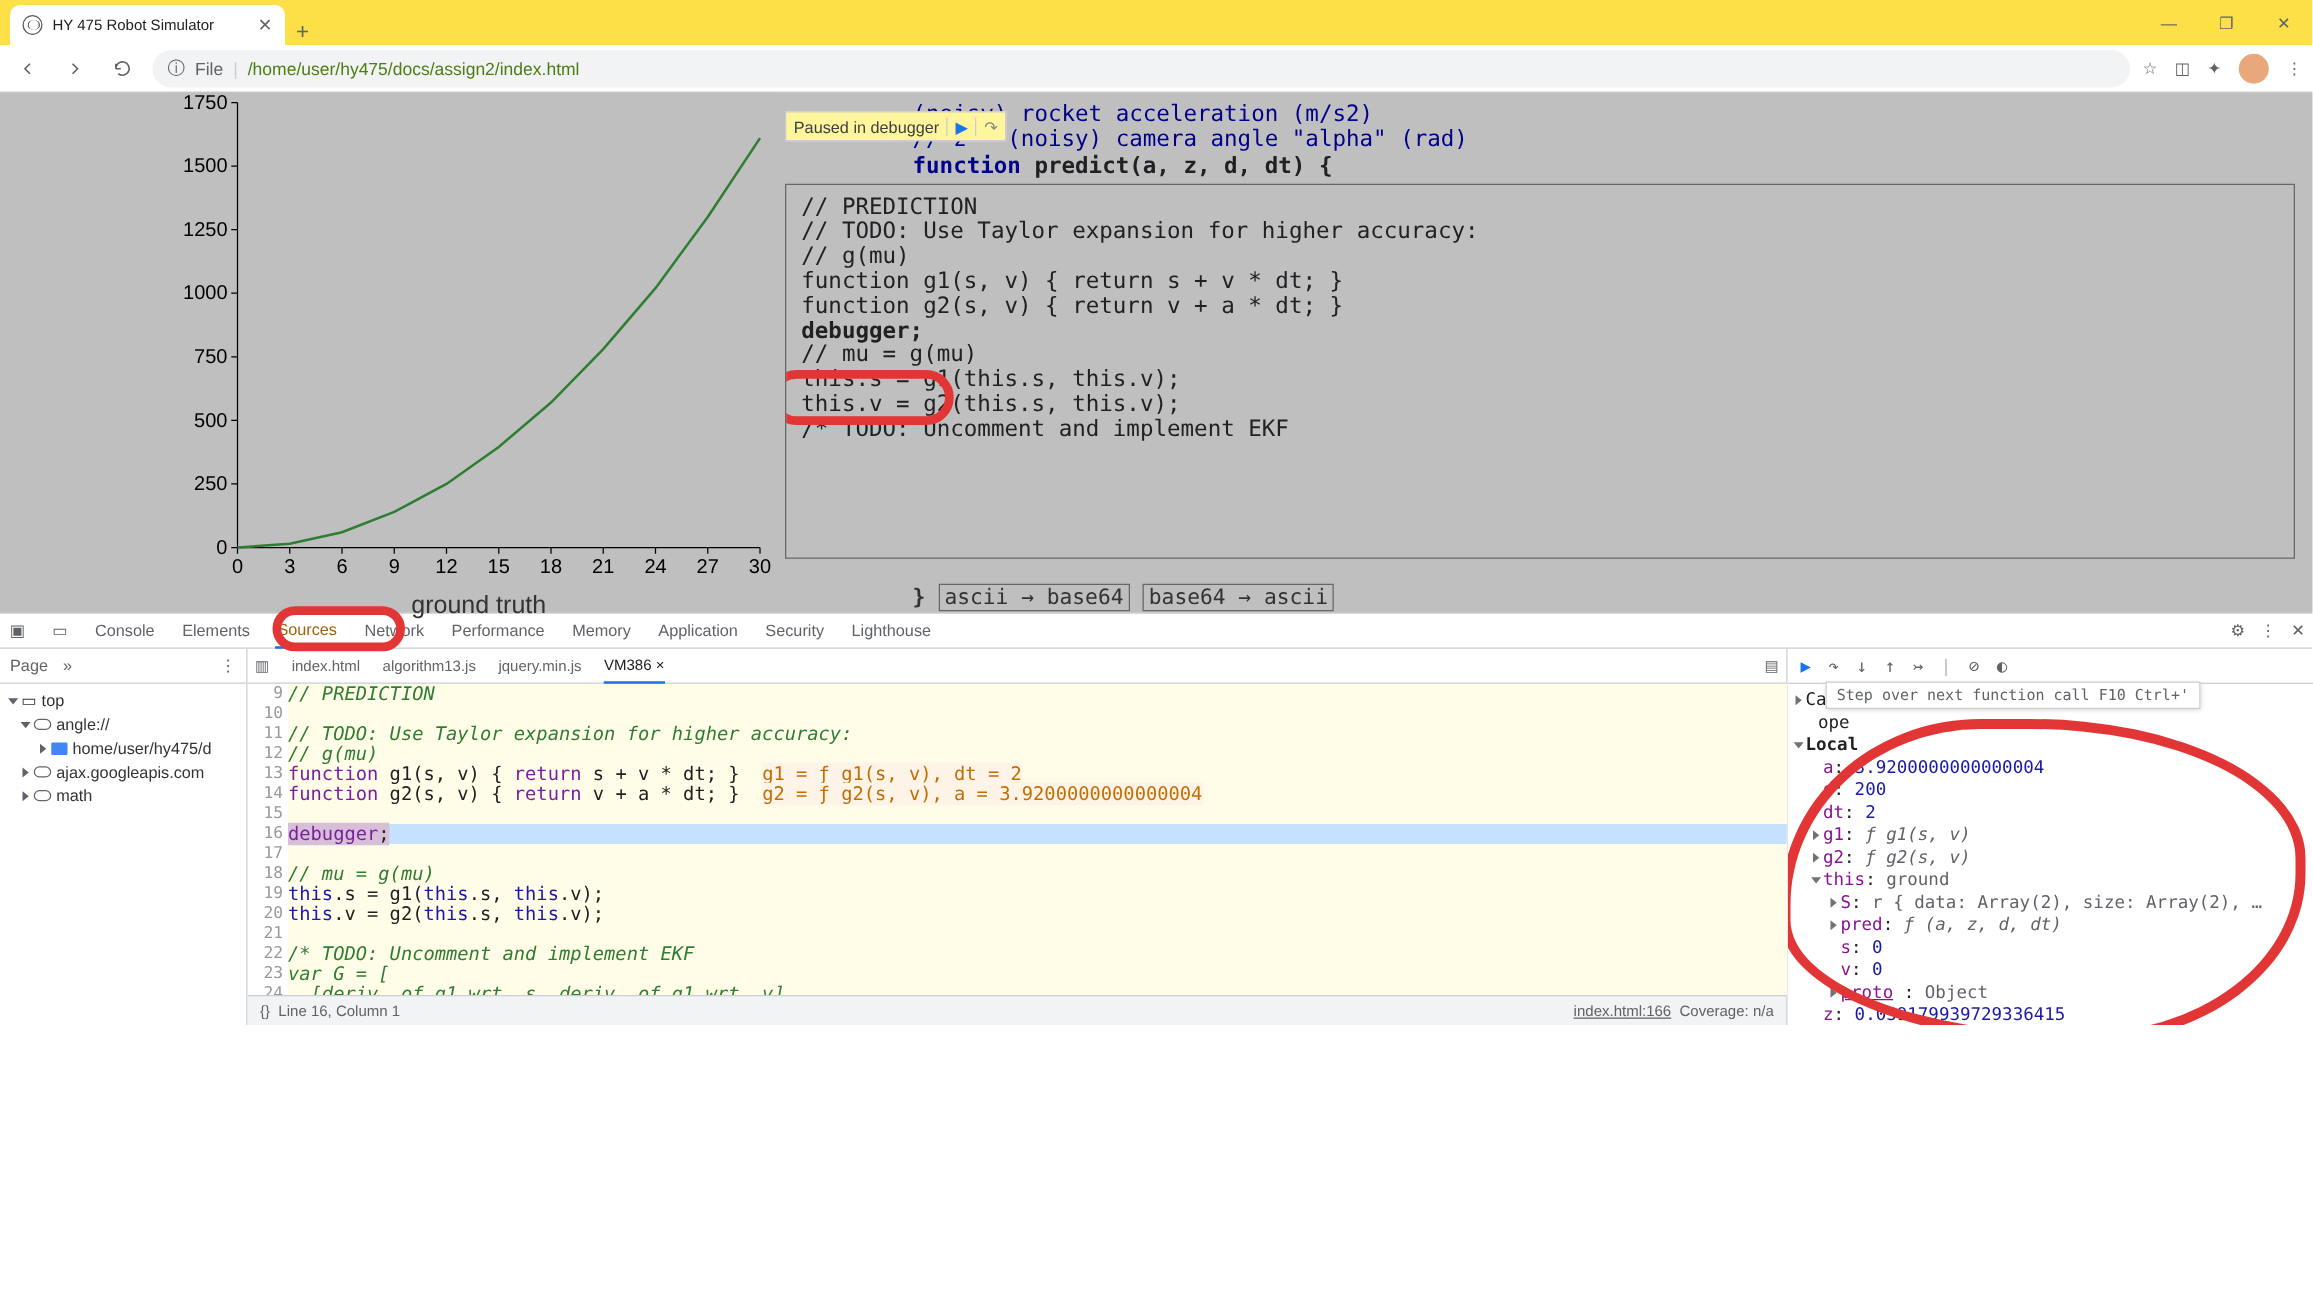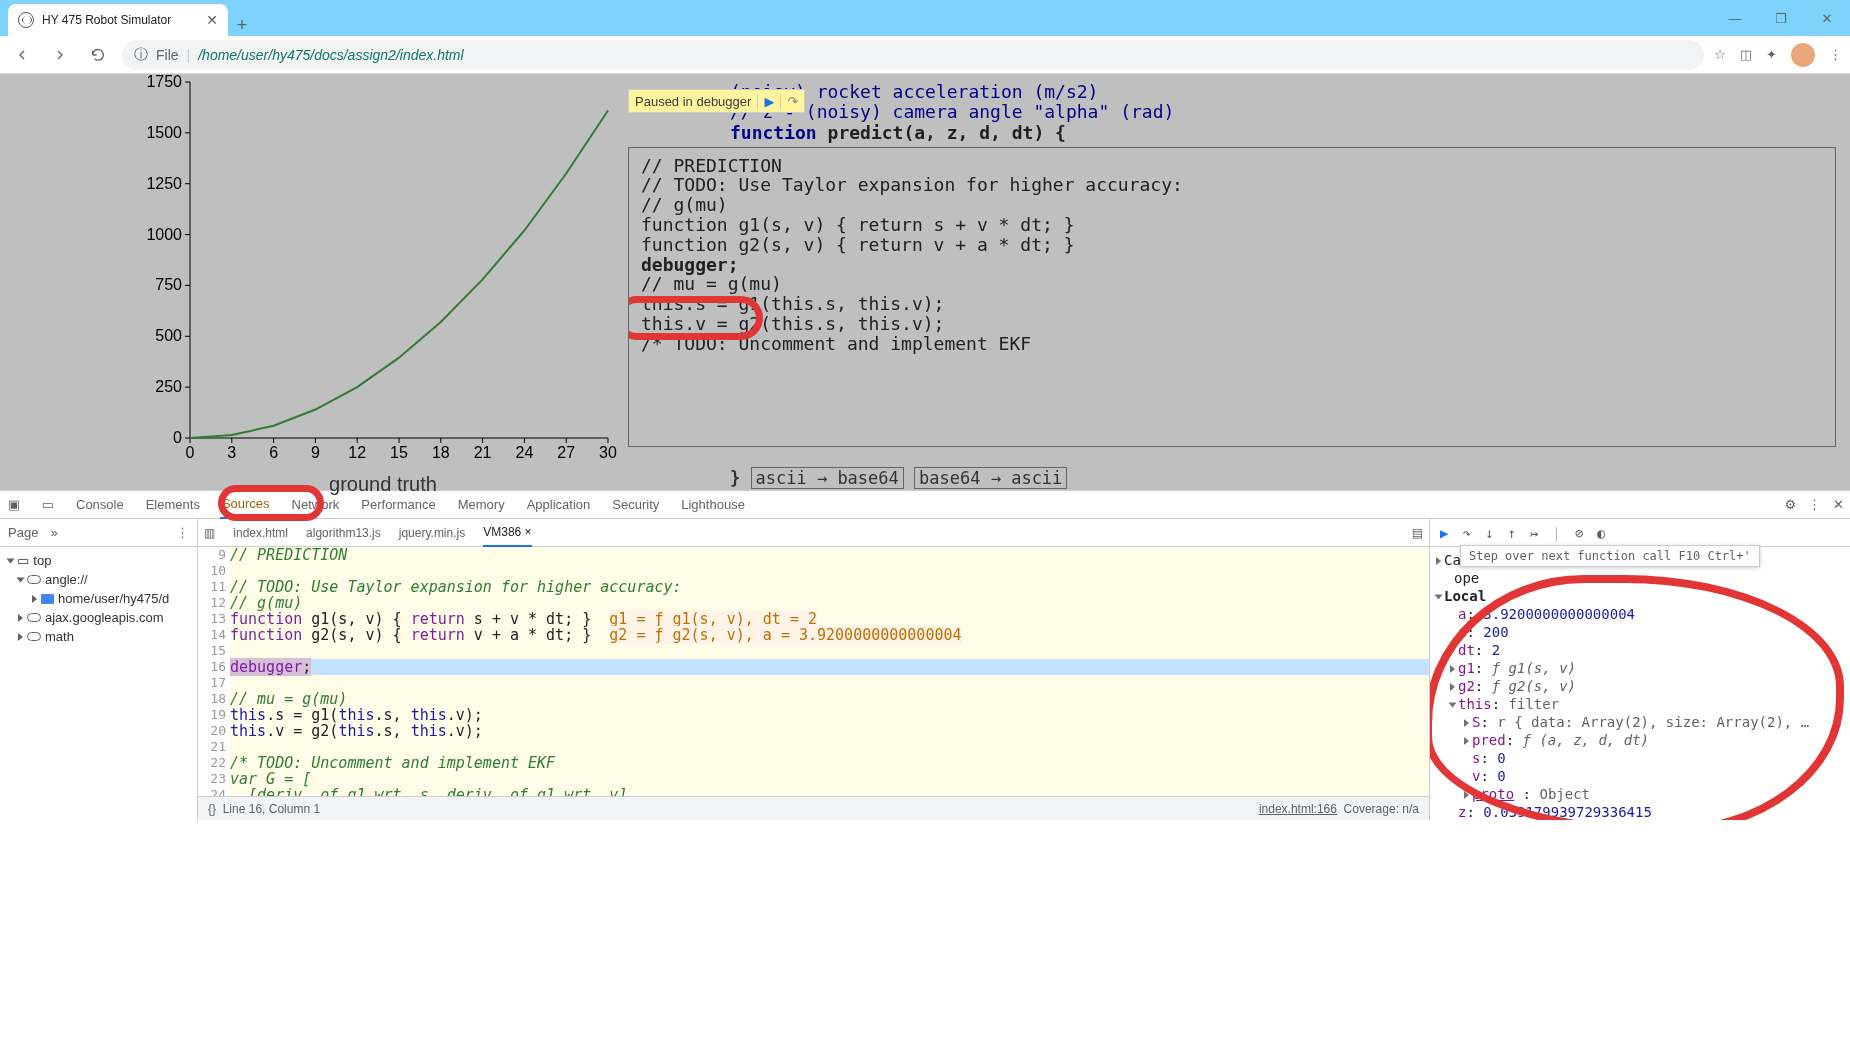--- a/index.html
+++ b/index.html
@@ -1,33 +1,33 @@
 <!DOCTYPE html>
 <html><head>
 <meta charset="utf-8">
 <style>
 * { box-sizing: border-box; margin: 0; padding: 0; }
 body { font-family: -apple-system, BlinkMacSystemFont, "Segoe UI", sans-serif; font-size: 13px; color: #202124; background: #fff; overflow: hidden; width: 1850px; height: 1038px; }
 .mono { font-family: "DejaVu Sans Mono", Menlo, Consolas, monospace; }
 
 
-.tab-strip { height: 36px; background: #7dd3fc; display: flex; align-items: flex-end; padding-left: 8px; }
+.tab-strip { height: 36px; background: #fde047; display: flex; align-items: flex-end; padding-left: 8px; }
 .tab { background: #fff; height: 32px; border-radius: 8px 8px 0 0; padding: 0 10px; display: flex; align-items: center; gap: 8px; min-width: 220px; font-size: 12px; }
 .tab .favicon { width: 16px; height: 16px; border: 1px solid #555; border-radius: 50%; position: relative; }
 .tab .favicon::after { content:""; position:absolute; left:3px; top:3px; width:8px; height:8px; border-left:1px solid #555; border-right:1px solid #555; border-radius:50%; }
 .tab .close-x { color:#5f6368; font-size:14px; margin-left:auto; }
 .add-tab { width: 28px; text-align:center; color:#5f6368; font-size:18px; }
 .window-ctrls { margin-left:auto; display:flex; }
 .window-ctrls div { width:46px; height:36px; display:flex; align-items:center; justify-content:center; color:#5f6368; }
 
 .toolbar { height: 38px; display:flex; align-items:center; padding: 0 8px; gap: 10px; border-bottom: 1px solid #dadce0; }
 .nav-btn { width:28px; height:28px; display:flex; align-items:center; justify-content:center; color:#5f6368; border-radius:50%; }
 .nav-btn.disabled { color:#bdc1c6; }
 .omnibox { flex:1; height:30px; background:#f1f3f4; border-radius:15px; display:flex; align-items:center; padding:0 12px; gap:8px; color:#5f6368; font-size:14px; }
-.omnibox .url-text { color:#0f766e;font-style:italic; }
+.omnibox .url-text { color:#4d7c0f; }
 .right-icons { display:flex; gap:14px; align-items:center; color:#5f6368; }
 .avatar { width:24px; height:24px; border-radius:50%; background:#e8a87c; }
 
 
 .page-area { height: 416px; background:#bfbfbf; position:relative; display:flex; }
 .chart-panel { width: 628px; background:#bfbfbf; position:relative; padding-left: 138px; }
 .chart-plot { background:#bfbfbf; }
 .chart-caption { text-align:center; font-size:20px; color:#333; margin-top:4px; }
 
 .paused-pill { position:absolute; left:628px; top:15px; background:#fff59d; border:1px solid #ccc; display:flex; align-items:center; height:24px; padding:0 6px; font-size:13px; color:#3c4043; gap:6px; z-index:5; }
@@ -339,21 +339,21 @@
       </div>
       <div class="scope-body">
         <div class="scope-row"><span class="tri"></span><span>Ca</span></div>
         <div class="scope-row" style="padding-left:18px"><span>ope</span></div>
         <div class="scope-row"><span class="tri down"></span><b>Local</b></div>
         <div class="scope-row" style="padding-left:22px"><span class="prop-name">a</span>: <span class="prop-num">3.9200000000000004</span></div>
         <div class="scope-row" style="padding-left:22px"><span class="prop-name">d</span>: <span class="prop-num">200</span></div>
         <div class="scope-row" style="padding-left:22px"><span class="prop-name">dt</span>: <span class="prop-num">2</span></div>
         <div class="scope-row" style="padding-left:14px"><span class="tri"></span><span class="prop-name">g1</span>: <span class="prop-func">ƒ g1(s, v)</span></div>
         <div class="scope-row" style="padding-left:14px"><span class="tri"></span><span class="prop-name">g2</span>: <span class="prop-func">ƒ g2(s, v)</span></div>
-        <div class="scope-row" style="padding-left:14px"><span class="tri down"></span><span class="prop-name">this</span>: <span class="prop-obj">filter</span></div>
+        <div class="scope-row" style="padding-left:14px"><span class="tri down"></span><span class="prop-name">this</span>: <span class="prop-obj">ground</span></div>
         <div class="scope-row" style="padding-left:28px"><span class="tri"></span><span class="prop-name">S</span>: <span class="prop-obj">r { data: Array(2),  size: Array(2), …</span></div>
         <div class="scope-row" style="padding-left:28px"><span class="tri"></span><span class="prop-name">pred</span>: <span class="prop-func">ƒ (a, z, d, dt)</span></div>
         <div class="scope-row" style="padding-left:36px"><span class="prop-name">s</span>: <span class="prop-num">0</span></div>
         <div class="scope-row" style="padding-left:36px"><span class="prop-name">v</span>: <span class="prop-num">0</span></div>
         <div class="scope-row" style="padding-left:28px"><span class="tri"></span><span class="prop-name" style="text-decoration:underline">proto</span> : <span class="prop-obj">Object</span></div>
         <div class="scope-row" style="padding-left:22px"><span class="prop-name">z</span>: <span class="prop-num">0.039179939729336415</span></div>
 
       </div>
 
       <div class="red-scribble" style="left:-6px; top:56px; width:420px; height:260px;"></div>

